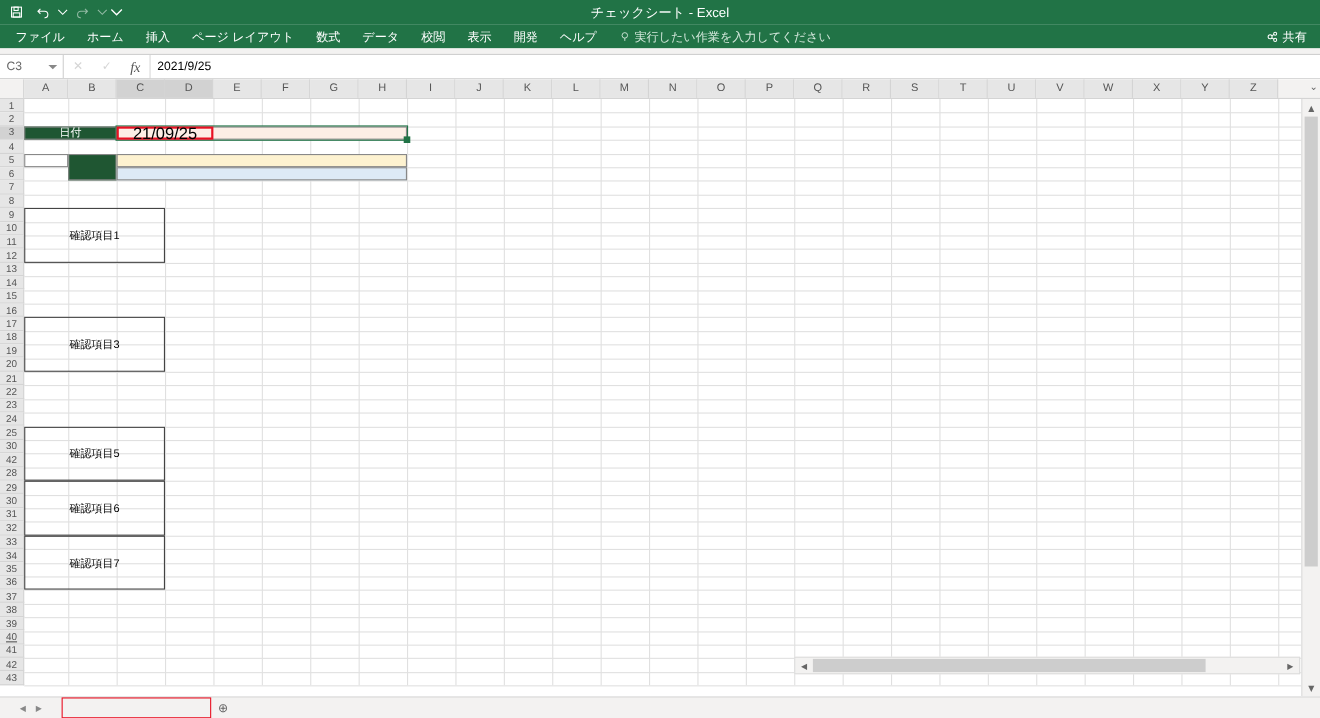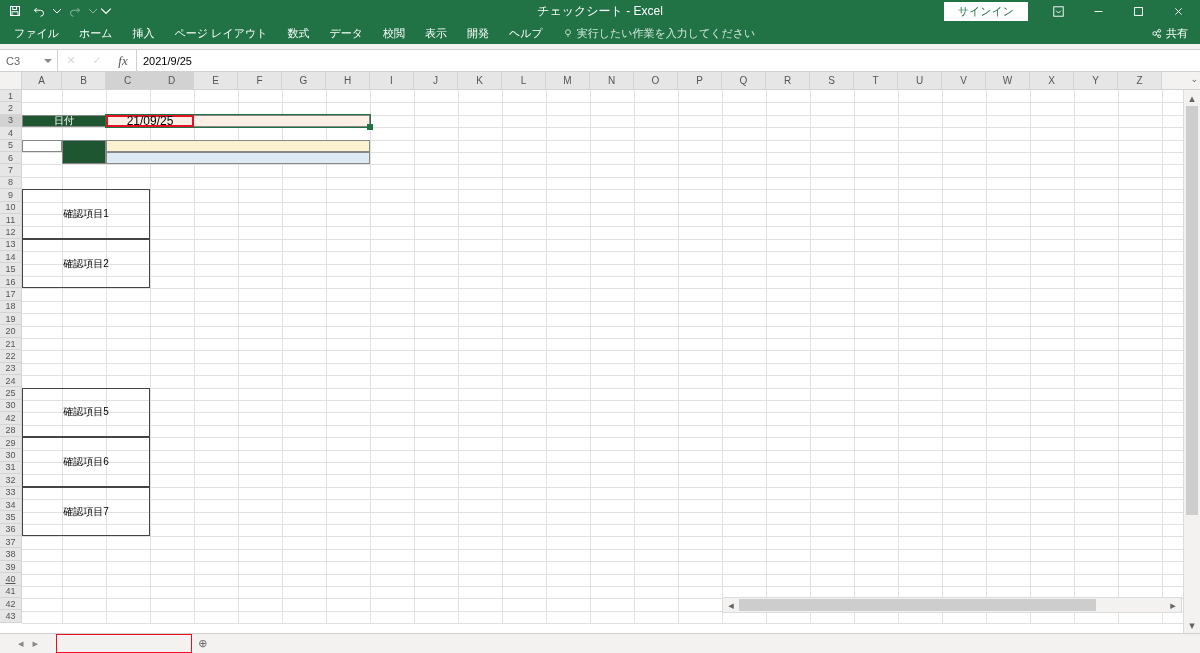--- a/index.html
+++ b/index.html
@@ -42,21 +42,21 @@
   .rowh.sel { background:#d2d2d2; }
   .cells { position: relative; flex: 1; }
   .gridlines-v, .gridlines-h { position:absolute; inset:0; pointer-events:none; }
   .vline { position:absolute; top:0; bottom:0; width:1px; background:#e0e0e0; }
   .hline { position:absolute; left:0; right:0; height:1px; background:#e0e0e0; }
   
   .cell-block { position:absolute; display:flex; align-items:center; justify-content:center; font-size:10px; }
   .title-cell { border:1px solid #000; font-weight:bold; text-decoration:underline; font-size:11px; }
   .date-label { background:#1f5632; color:#fff; font-size:10px; border:1px solid #888; }
   .date-value-group { background:#fdeee6; border:1px solid #888; }
-  .date-value { border:2px solid #e81123; background:transparent; font-size:12px; padding:0 4px; display:flex; align-items:center; justify-content:center; }
+  .date-value { border:2px solid #e81123; background:transparent; font-size:15px; padding:0 4px; display:flex; align-items:center; justify-content:center; }
   .sel-border { position:absolute; border:2px solid #217346; pointer-events:none; }
   .fill-handle { position:absolute; width:6px; height:6px; background:#217346; }
   .row5-dark { background:#1f5632; border:1px solid #888; }
   .row5-white { background:#fff; border:1px solid #888; }
   .row5-cream { background:#fdf2d0; border:1px solid #888; }
   .row6-blue { background:#ddeaf6; border:1px solid #888; }
   .check-item { border:1px solid #444; font-size:10px; }
   
   .sheet-area { height: 20px; border-top:1px solid #d0d0d0; display:flex; align-items:stretch; background:#f3f2f1; font-size:11px; }
   .sheet-nav { width:56px; display:flex; align-items:center; justify-content:center; gap:6px; color:#888; }
@@ -105,45 +105,20 @@
           <path d="M1 3 L5 7 L9 3" fill="none" stroke="#fff"></path>
         </svg>
       </div>
     <div class="qat-btn" style="width:12px;">
         <svg viewBox="0 0 10 10">
           <path d="M1 3 L5 7 L9 3" fill="none" stroke="#fff"></path>
         </svg>
       </div>
   </div>
   <div class="title-center">チェックシート - Excel</div>
-  <div class="title-right">
-    <div class="signin">サインイン</div>
-    <div class="win-btn">
-        <svg viewBox="0 0 14 14" fill="none" stroke="#fff" stroke-width="1.2">
-          <rect x="1" y="1" width="12" height="12"></rect>
-          <path d="M4 6 L7 9 L10 6"></path>
-        </svg>
-      </div>
-    <div class="win-btn">
-        <svg viewBox="0 0 14 14">
-          <line x1="2" y1="7" x2="12" y2="7" stroke="#fff" stroke-width="1.2"></line>
-        </svg>
-      </div>
-    <div class="win-btn">
-        <svg viewBox="0 0 14 14" fill="none" stroke="#fff" stroke-width="1.2">
-          <rect x="2" y="2" width="10" height="10"></rect>
-        </svg>
-      </div>
-    <div class="win-btn">
-        <svg viewBox="0 0 14 14" stroke="#fff" stroke-width="1.2">
-          <line x1="3" y1="3" x2="11" y2="11"></line>
-          <line x1="11" y1="3" x2="3" y2="11"></line>
-        </svg>
-      </div>
-  </div>
 </div>
 
 <div class="ribbon-tabs">
   <div id="rtabs" style="display: contents;"></div>
   <div class="rtab">ファイル</div>
     <div class="rtab">ホーム</div>
     <div class="rtab">挿入</div>
     <div class="rtab">ページ レイアウト</div>
     <div class="rtab">数式</div>
     <div class="rtab">データ</div>
@@ -335,21 +310,21 @@
           <div class="hline" style="top: 533.2px;"></div>
         </div>
         <div class="cell-block date-label" style="left: 0px; top: 24.8px; width: 84px; height: 12.4px;">日付</div>
         <div class="cell-block date-value-group" style="left: 84px; top: 24.8px; width: 264px; height: 12.4px;"></div>
         <div class="cell-block date-value" style="left: 84px; top: 24.8px; width: 88px; height: 12.4px; z-index: 3;">21/09/25</div>
         <div class="cell-block row5-dark" style="left: 40px; top: 49.6px; width: 44px; height: 24.8px;"></div>
         <div class="cell-block row5-white" style="left: 0px; top: 49.6px; width: 40px; height: 12.4px;"></div>
         <div class="cell-block row5-cream" style="left: 84px; top: 49.6px; width: 264px; height: 12.4px;"></div>
         <div class="cell-block row6-blue" style="left: 84px; top: 62px; width: 264px; height: 12.4px;"></div>
         <div class="cell-block check-item" style="left: 0px; top: 99.2px; width: 128px; height: 49.6px;">確認項目1</div>
-        <div class="cell-block check-item" style="left: 0px; top: 148.8px; width: 128px; height: 49.6px;">確認項目2</div>
+        <div class="cell-block check-item" style="left: 0px; top: 198.4px; width: 128px; height: 49.6px;">確認項目3</div>
         <div class="cell-block check-item" style="left: 0px; top: 297.6px; width: 128px; height: 49.6px;">確認項目5</div>
         <div class="cell-block check-item" style="left: 0px; top: 347.2px; width: 128px; height: 49.6px;">確認項目6</div>
         <div class="cell-block check-item" style="left: 0px; top: 396.8px; width: 128px; height: 49.6px;">確認項目7</div>
         <div class="sel-border" style="left: 83px; top: 23.8px; width: 266px; height: 14.4px; border: 1.5px solid rgb(33, 115, 70); z-index: 1;"></div>
         <div class="fill-handle" style="left: 345px; top: 34.2px;"></div>
       </div>
   </div>
 
   <div class="vscroll">
     <div class="vscroll-arrow">▴</div>

